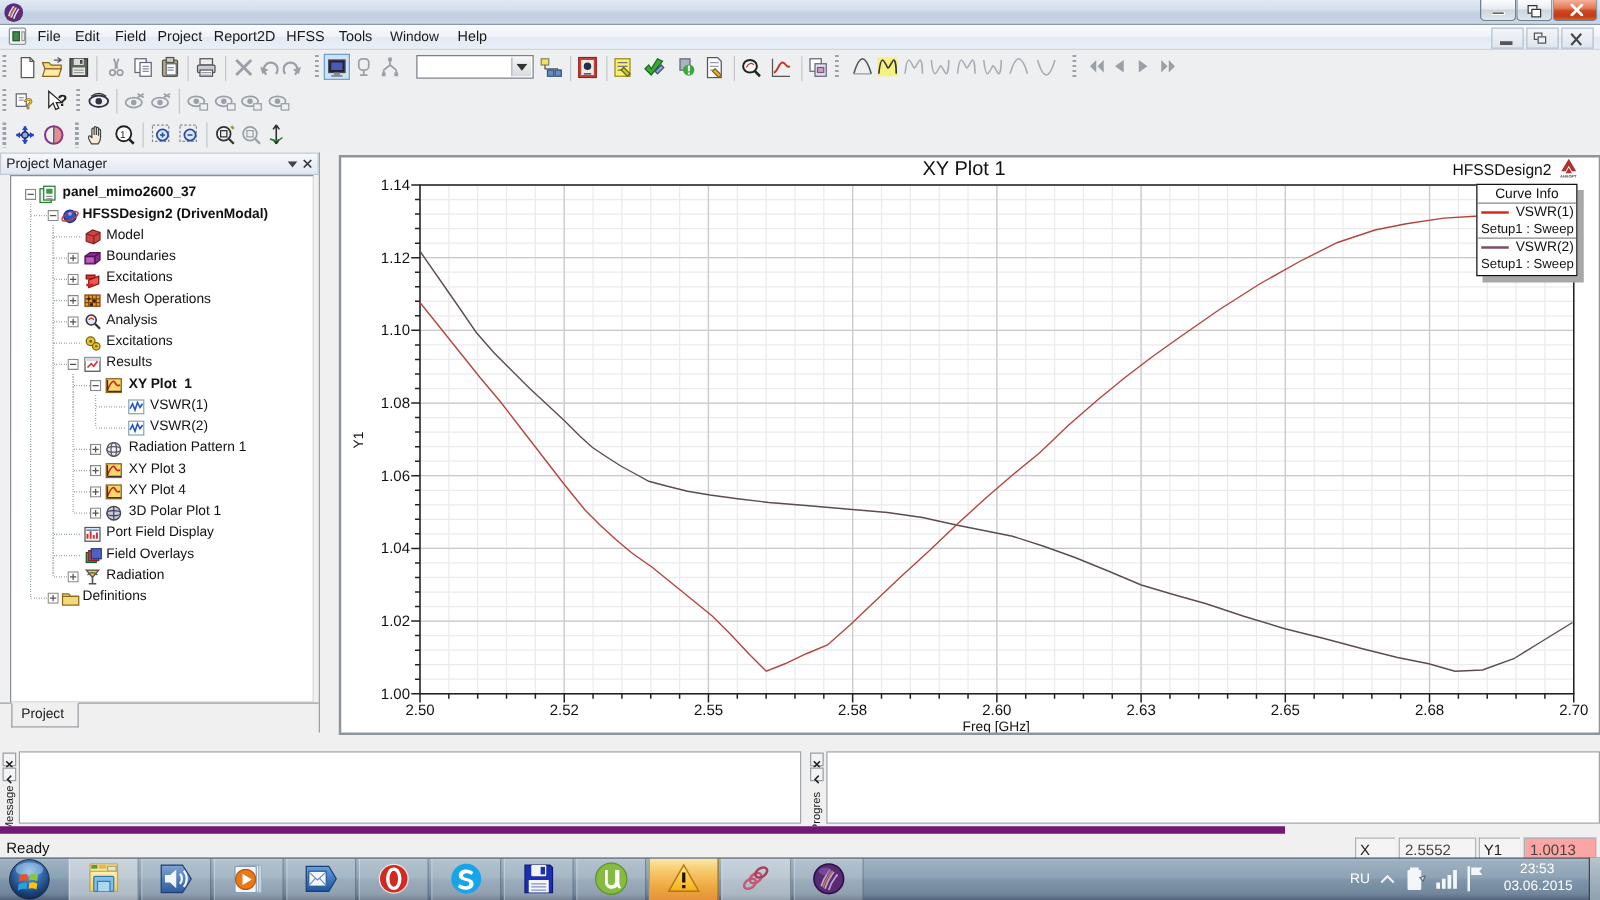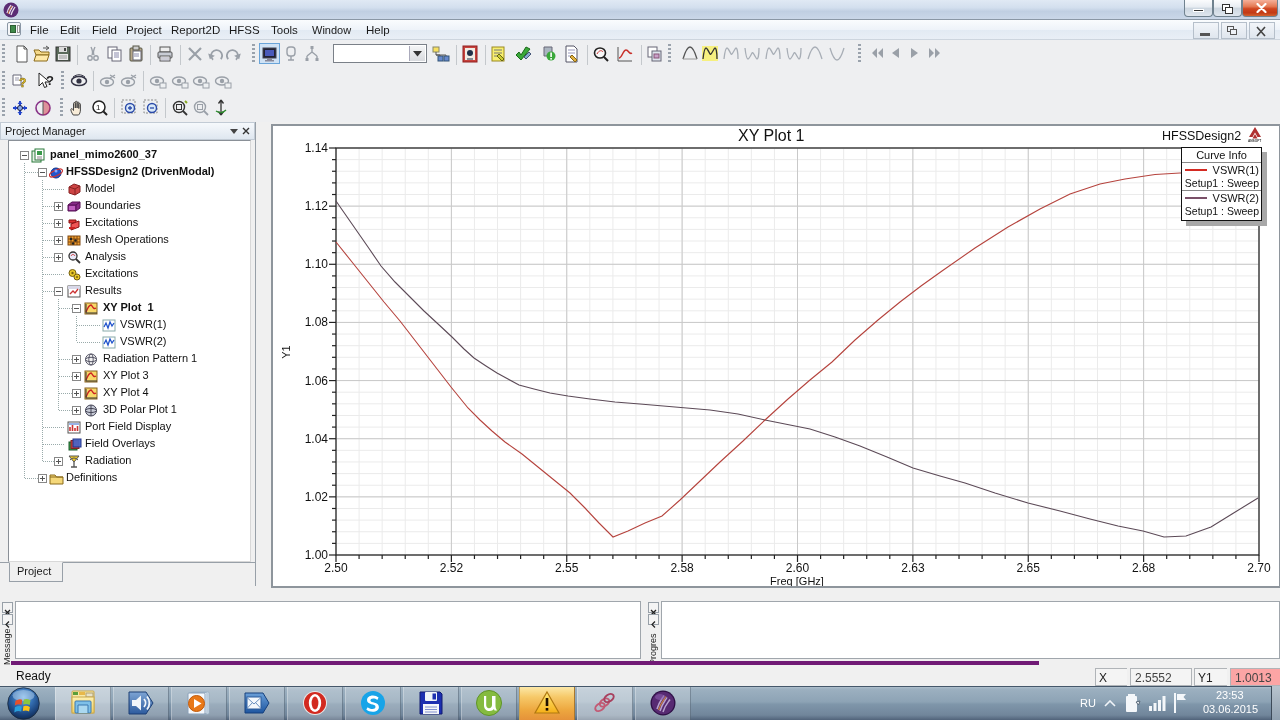--- a/index.html
+++ b/index.html
@@ -772,21 +772,21 @@
    <svg width="9" height="9" viewBox="0 0 9 9">
         <path d="M2 2 L7 7 M7 2 L2 7" stroke="#222" stroke-width="1.3"></path>
       </svg></div>
  <div class="abs" style="left:2px;top:14px;width:11px;height:11px;border:1px solid #98a0a8;background:#f4f4f4;">
    <svg width="9" height="9" viewBox="0 0 9 9">
         <path d="M6 1.5 L3 4.5 L6 7.5" stroke="#222" fill="none" stroke-width="1.2"></path>
       </svg></div>
  <div class="tx" style="left:-13px;top:40px;font-size:9px;color:#222;transform:rotate(-90deg);transform-origin:center;width:40px;text-align:left;">Progres</div>
  <div class="abs" style="left:15px;top:1px;width:619px;height:58px;background:#fff;border:1px solid #a0a6ac;"></div>
 </div>
-<div class="abs" style="left:11px;top:661px;width:1028px;height:25px;background:#f0f0f0;border-top:4px solid #701a75;">
+<div class="abs" style="left:0;top:661px;width:1028px;height:25px;background:#f0f0f0;border-top:6px solid #701a75;">
  <div class="tx" style="left:5px;top:4px;font-size:12px;color:#111;">Ready</div>
  <div class="abs" style="left:1084px;top:3px;width:32px;height:18px;border:1px solid #b0b4b8;border-right:none;background:#f4f4f4;">
       <div class="tx" style="left:3px;top:2px;font-size:12px;color:#222;">X</div>
     </div>
  <div class="abs" style="left:1119px;top:3px;width:62px;height:18px;border:1px solid #b0b4b8;background:#f4f4f4;">
       <div class="tx" style="left:4px;top:2px;font-size:12px;color:#444;">2.5552</div>
     </div>
  <div class="abs" style="left:1183px;top:3px;width:33px;height:18px;border:1px solid #b0b4b8;border-right:none;background:#f4f4f4;">
       <div class="tx" style="left:3px;top:2px;font-size:12px;color:#222;">Y1</div>
     </div>

